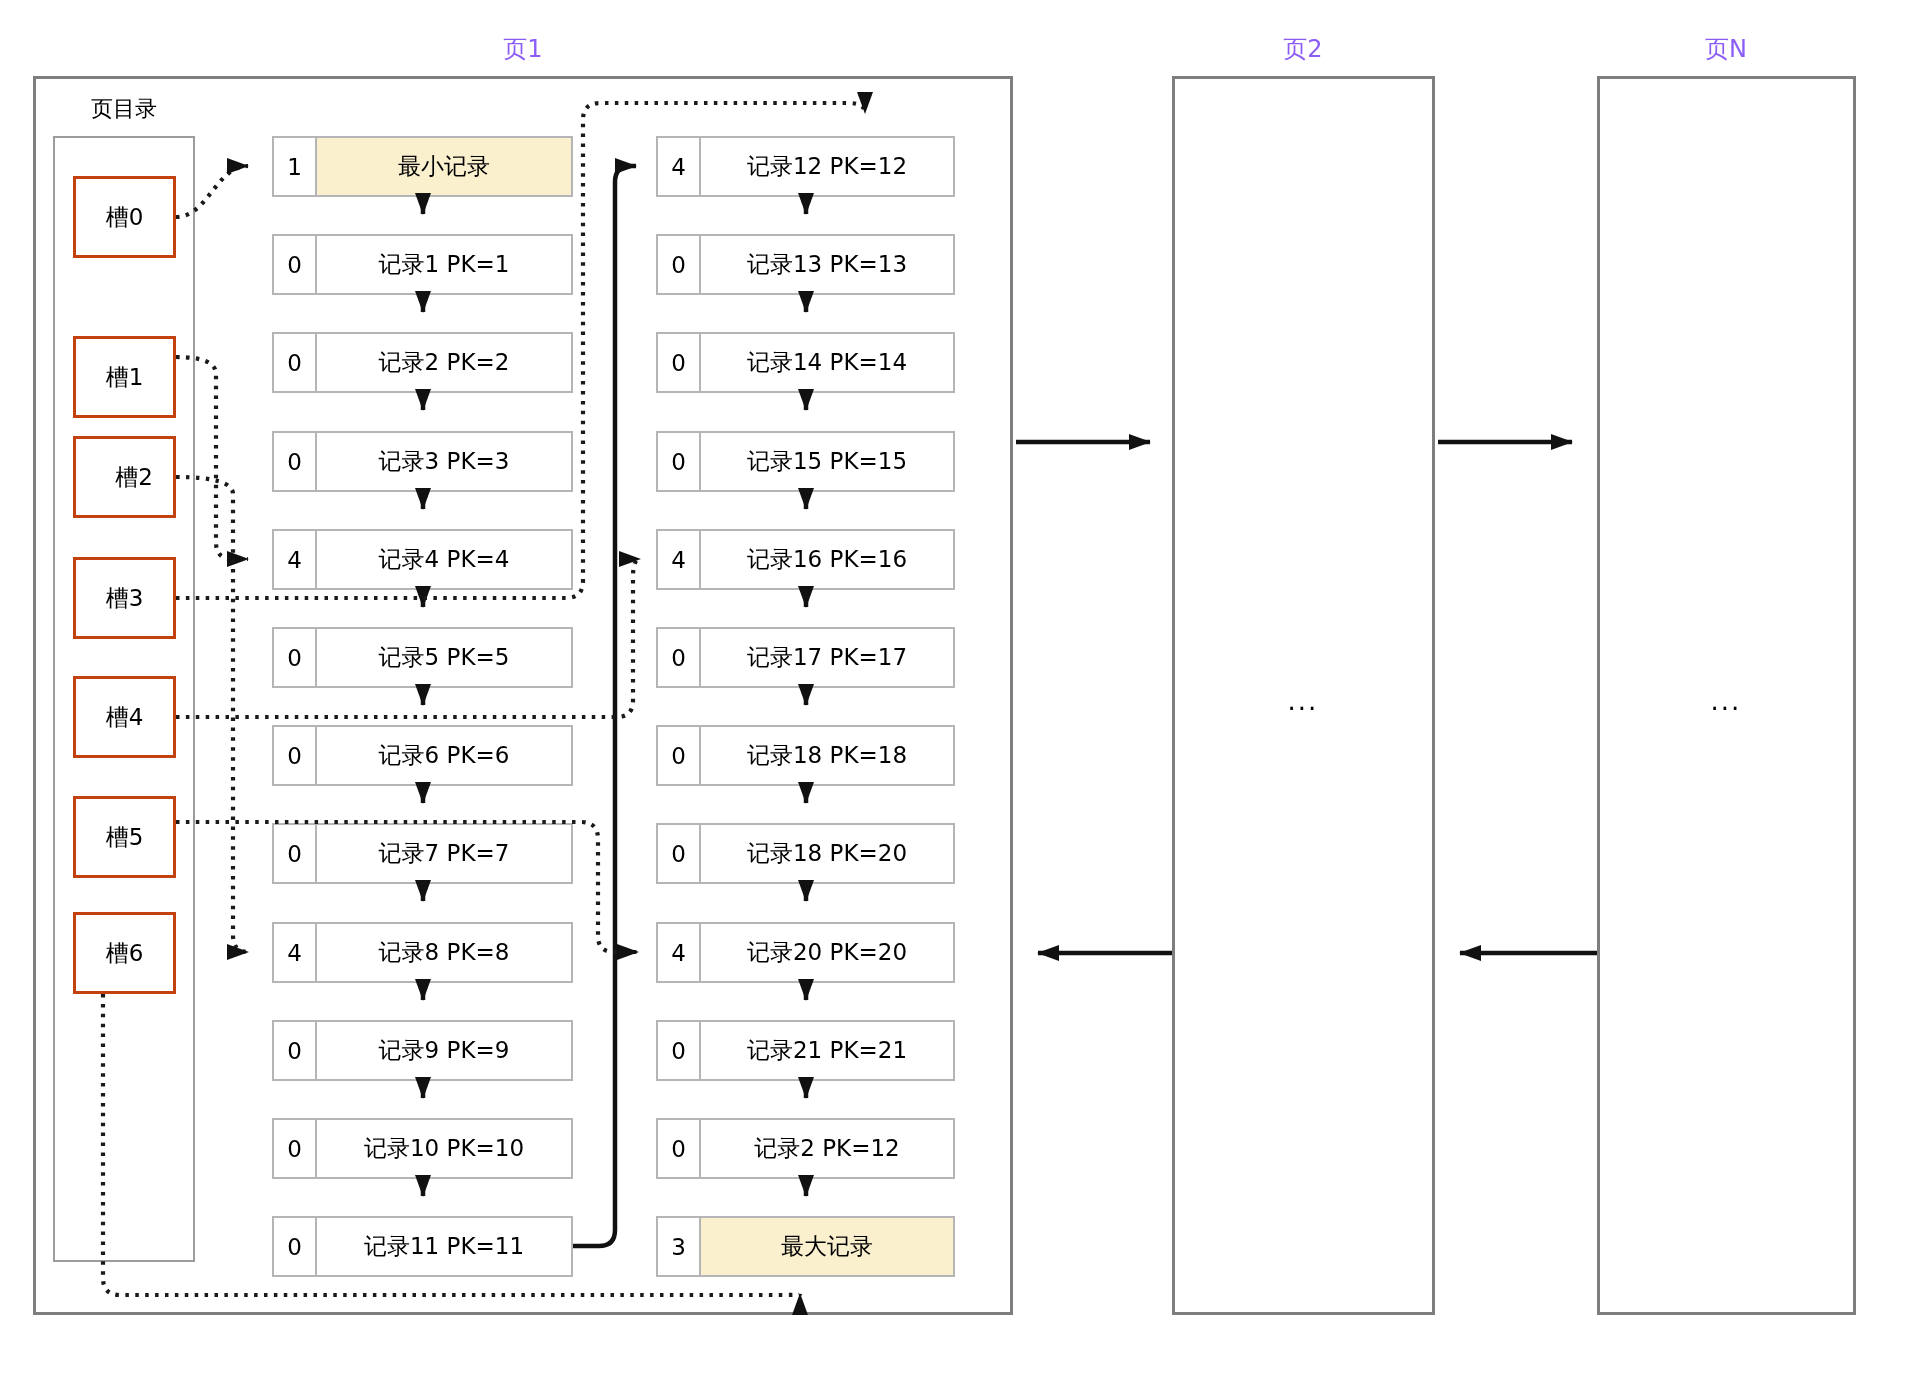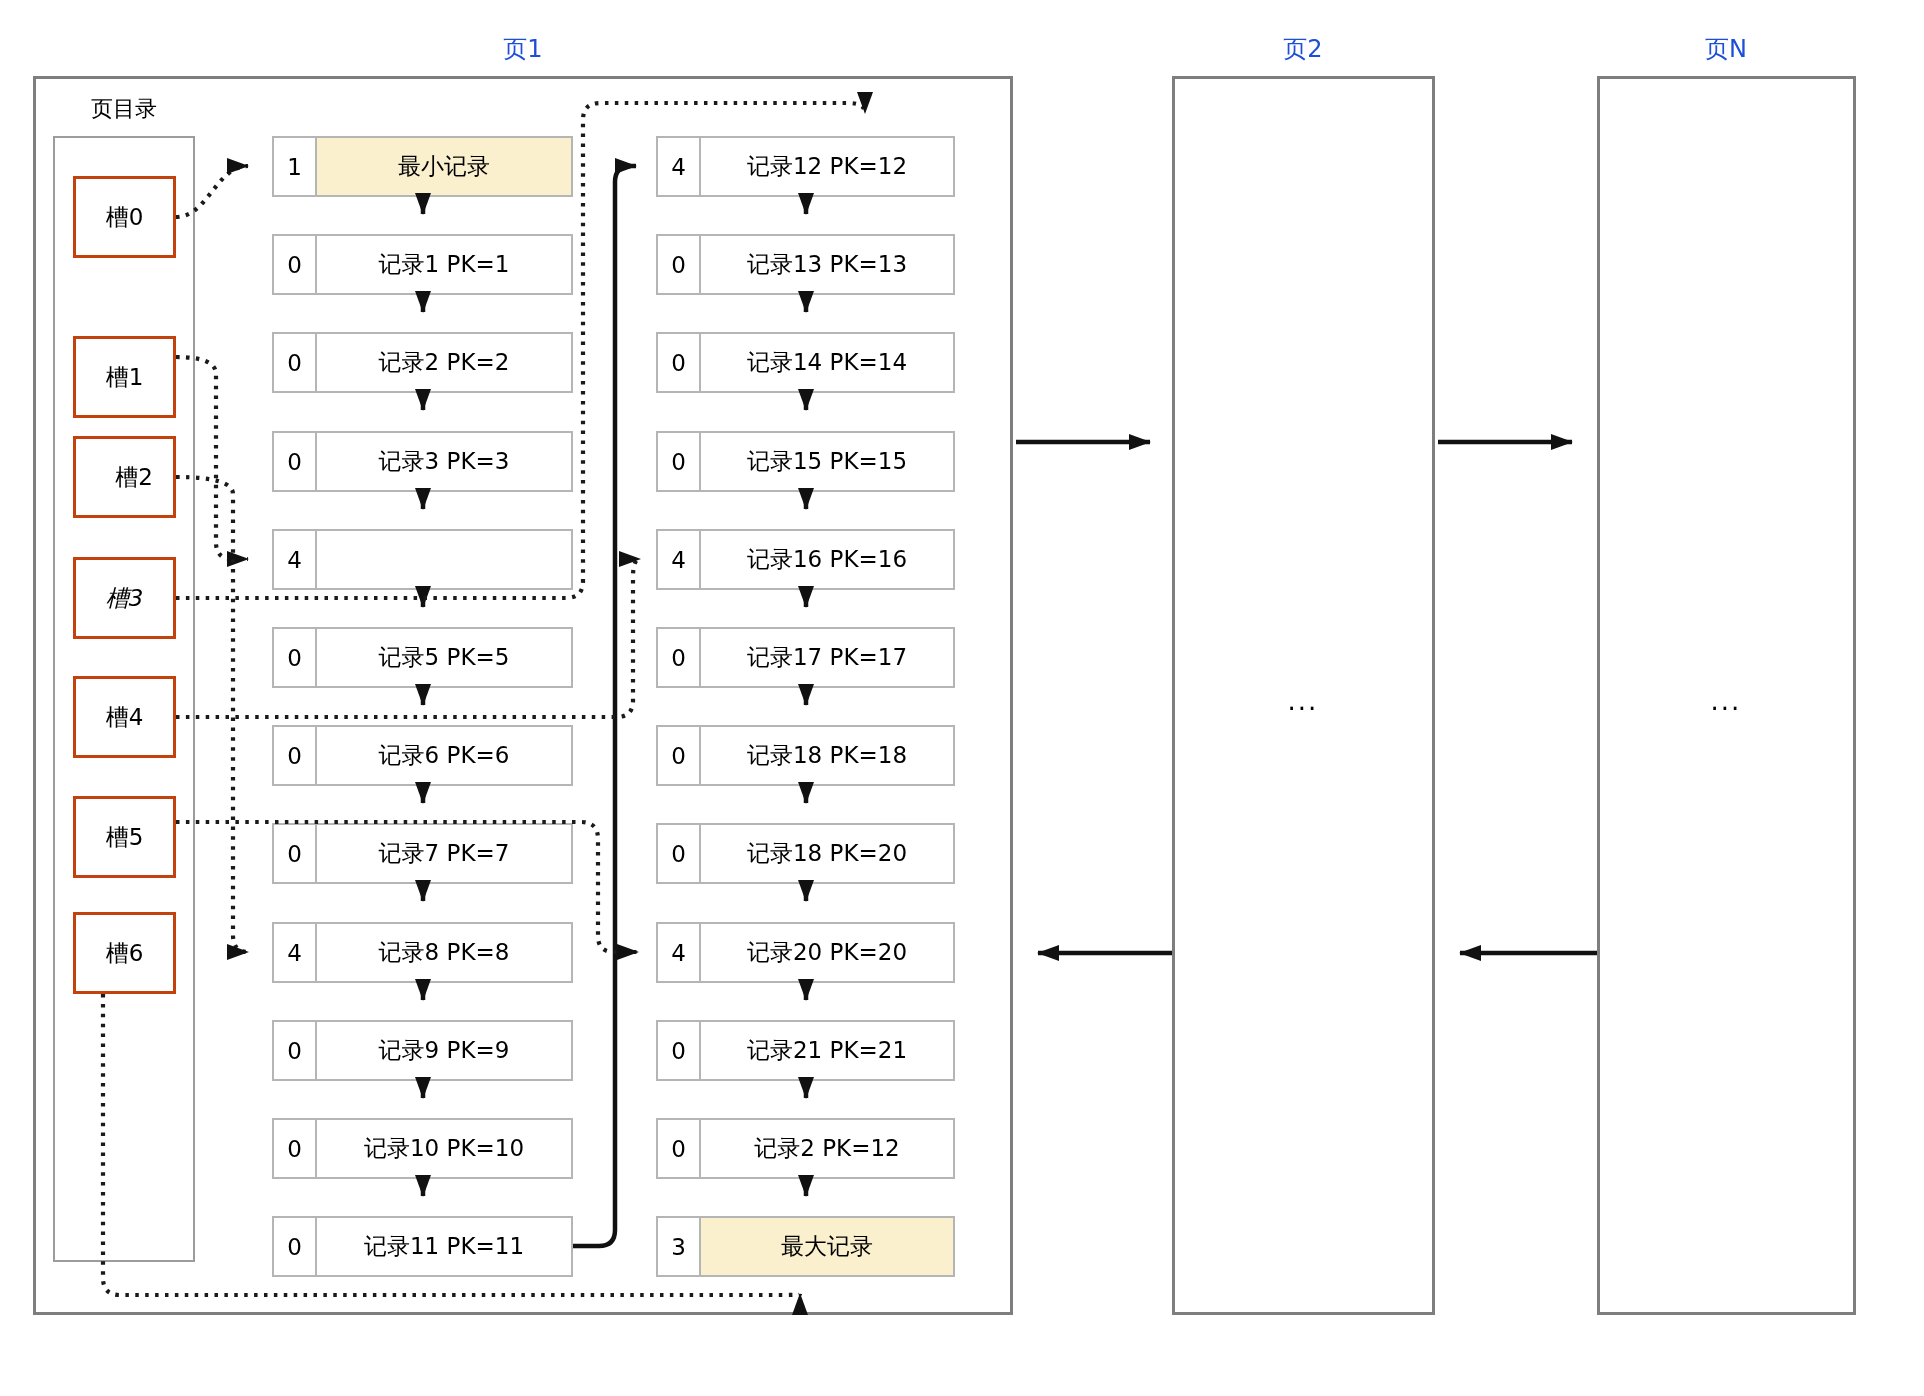--- a/index.html
+++ b/index.html
@@ -6,21 +6,21 @@
   #canvas{
     position:relative;
     width:1924px;height:1396px;
     background:#ffffff;
     font-family:"DejaVu Sans","Liberation Sans",sans-serif;
     color:#000;
     overflow:hidden;
   }
   .page-title{
     position:absolute;top:34px;height:30px;
-    font-size:24px;line-height:30px;text-align:center;color:#1d4ed8;
+    font-size:24px;line-height:30px;text-align:center;color:#8b5cf6;
   }
   .page-box{
     position:absolute;top:76px;height:1239px;
     border:3px solid #7e7e7e;background:#fff;box-sizing:border-box;
   }
   .dir-label{
     position:absolute;left:53px;top:94px;width:142px;
     font-size:22px;text-align:center;
   }
   .dir-box{
@@ -80,21 +80,21 @@
 
   <div class="ellipsis" style="left:1273px;">...</div>
   <div class="ellipsis" style="left:1696px;">...</div>
 
   <div class="dir-label">页目录</div>
   <div class="dir-box"></div>
 
   <div class="slot" style="top:176px;">槽0</div>
   <div class="slot" style="top:316px;margin-top:20px;">槽1</div>
   <div class="slot" style="top:436px;padding-left:19px;">槽2</div>
-  <div class="slot" style="top:557px;font-style:italic;">槽3</div>
+  <div class="slot" style="top:557px;">槽3</div>
   <div class="slot" style="top:676px;">槽4</div>
   <div class="slot" style="top:796px;">槽5</div>
   <div class="slot" style="top:912px;text-align:right;">槽6</div>
 
   <div class="rec-row left hl" style="top:136px;">
     <div class="num">1</div>
     <div class="lbl">最小记录</div>
   </div>
   <div class="rec-row left" style="top:234px;">
     <div class="num">0</div>
@@ -103,20 +103,21 @@
   <div class="rec-row left" style="top:332px;">
     <div class="num">0</div>
     <div class="lbl">记录2 PK=2</div>
   </div>
   <div class="rec-row left" style="top:431px;">
     <div class="num">0</div>
     <div class="lbl">记录3 PK=3</div>
   </div>
   <div class="rec-row left" style="top:529px;">
     <div class="num">4</div>
+    <div class="lbl">记录4 PK=4</div>
   </div>
   <div class="rec-row left" style="top:627px;">
     <div class="num">0</div>
     <div class="lbl">记录5 PK=5</div>
   </div>
   <div class="rec-row left" style="top:725px;">
     <div class="num">0</div>
     <div class="lbl">记录6 PK=6</div>
   </div>
   <div class="rec-row left" style="top:823px;">

